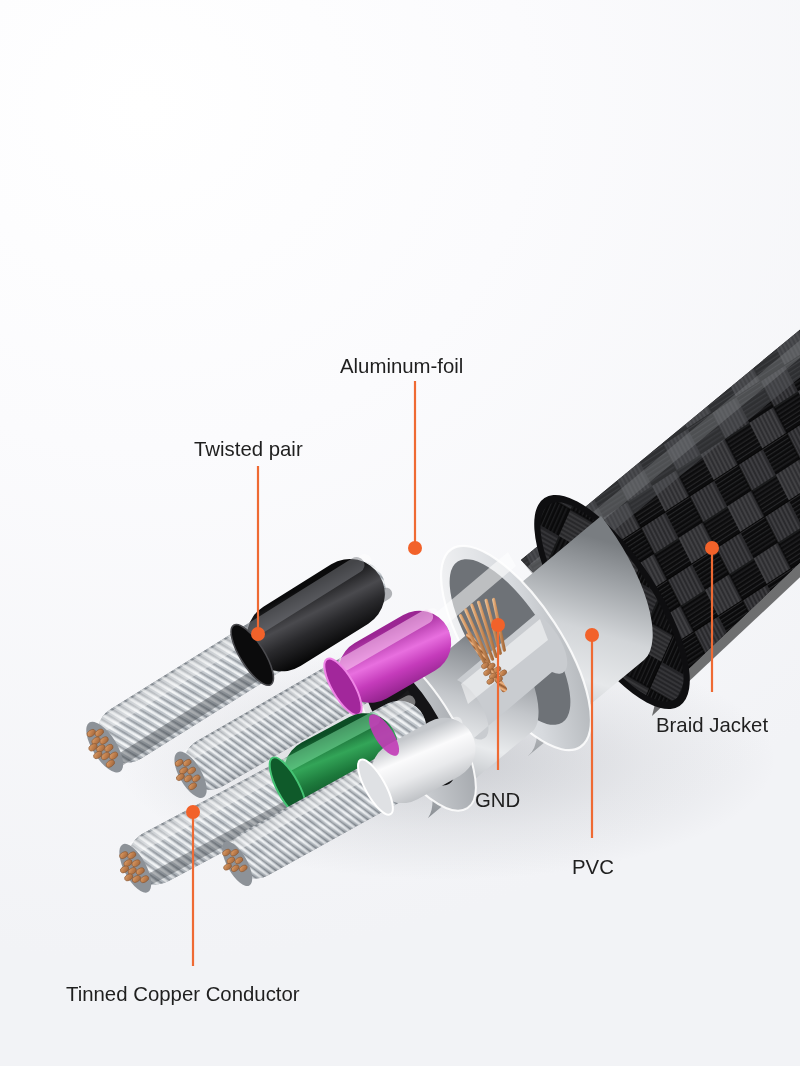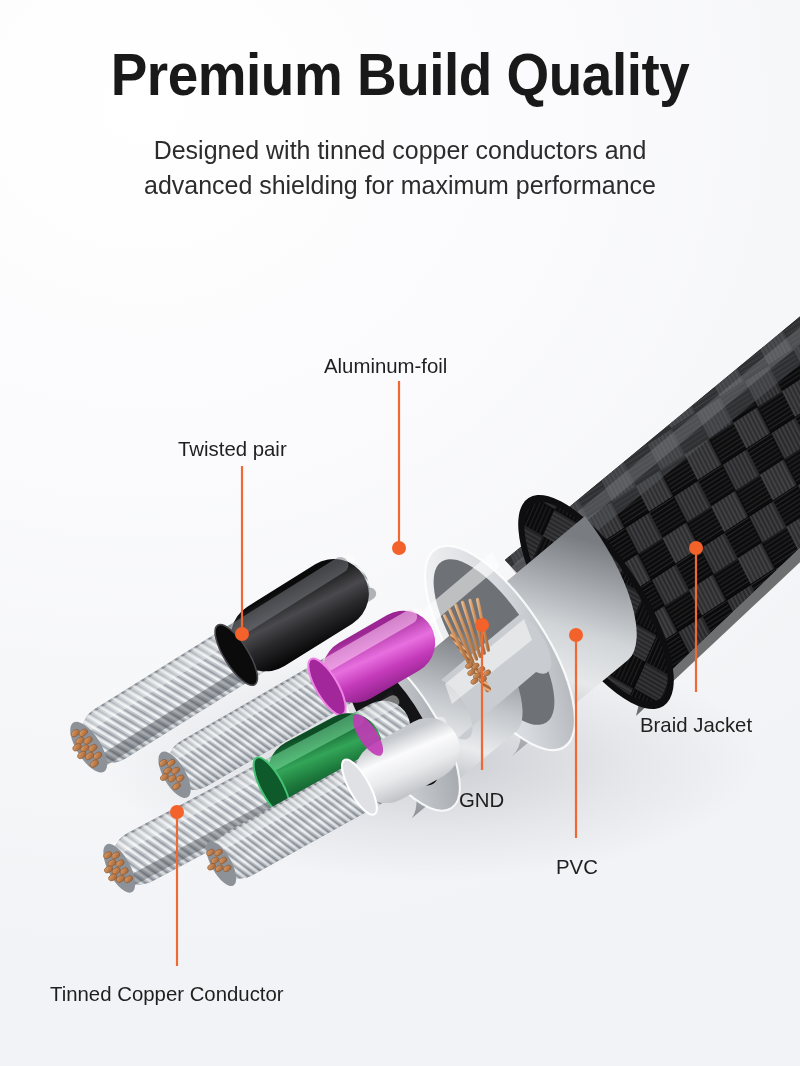--- a/index.html
+++ b/index.html
@@ -23,42 +23,35 @@
     font-family:"Liberation Sans Narrow","Liberation Sans",sans-serif;
     transform:scaleX(0.93);
   }
   .sub{
     margin:0;padding:28px 0 0 0;
     font-size:26px;line-height:1.36;color:#2c2c2c;
     font-family:"Liberation Sans Narrow","Liberation Sans",sans-serif;
     transform:scaleX(0.96);
   }
   
-  #stage{position:absolute;left:0;top:0;width:777px;height:1066px;}
+  #stage{position:absolute;left:16px;top:0;width:777px;height:1066px;}
   svg.layer{position:absolute;left:0;top:0;width:800px;height:1066px;overflow:visible;}
   
   .lbl{
     position:absolute;
     font-size:21px;color:#1f1f1f;white-space:nowrap;
     font-family:"Liberation Sans Narrow","Liberation Sans",sans-serif;
     transform:scaleX(0.97);transform-origin:left center;
   }
 </style>
 </head>
 <body>
 
 <div id="root">
 
-  <div class="hdr">
-    <h1 class="title">Premium Build Quality</h1>
-    <p class="sub">
-      <span>Designed with tinned copper conductors and</span><br>
-      <span>advanced shielding for maximum performance</span>
-    </p>
-  </div>
 
   <div id="stage">
     <svg class="layer" viewBox="0 0 800 1066">
       <defs>
 
         <linearGradient id="gBraid" x1="0" y1="1" x2="0.35" y2="0">
           <stop offset="0" stop-color="#050505"></stop>
           <stop offset="0.30" stop-color="#1d1d1f"></stop>
           <stop offset="0.52" stop-color="#3a3a3c"></stop>
           <stop offset="0.70" stop-color="#202022"></stop>

